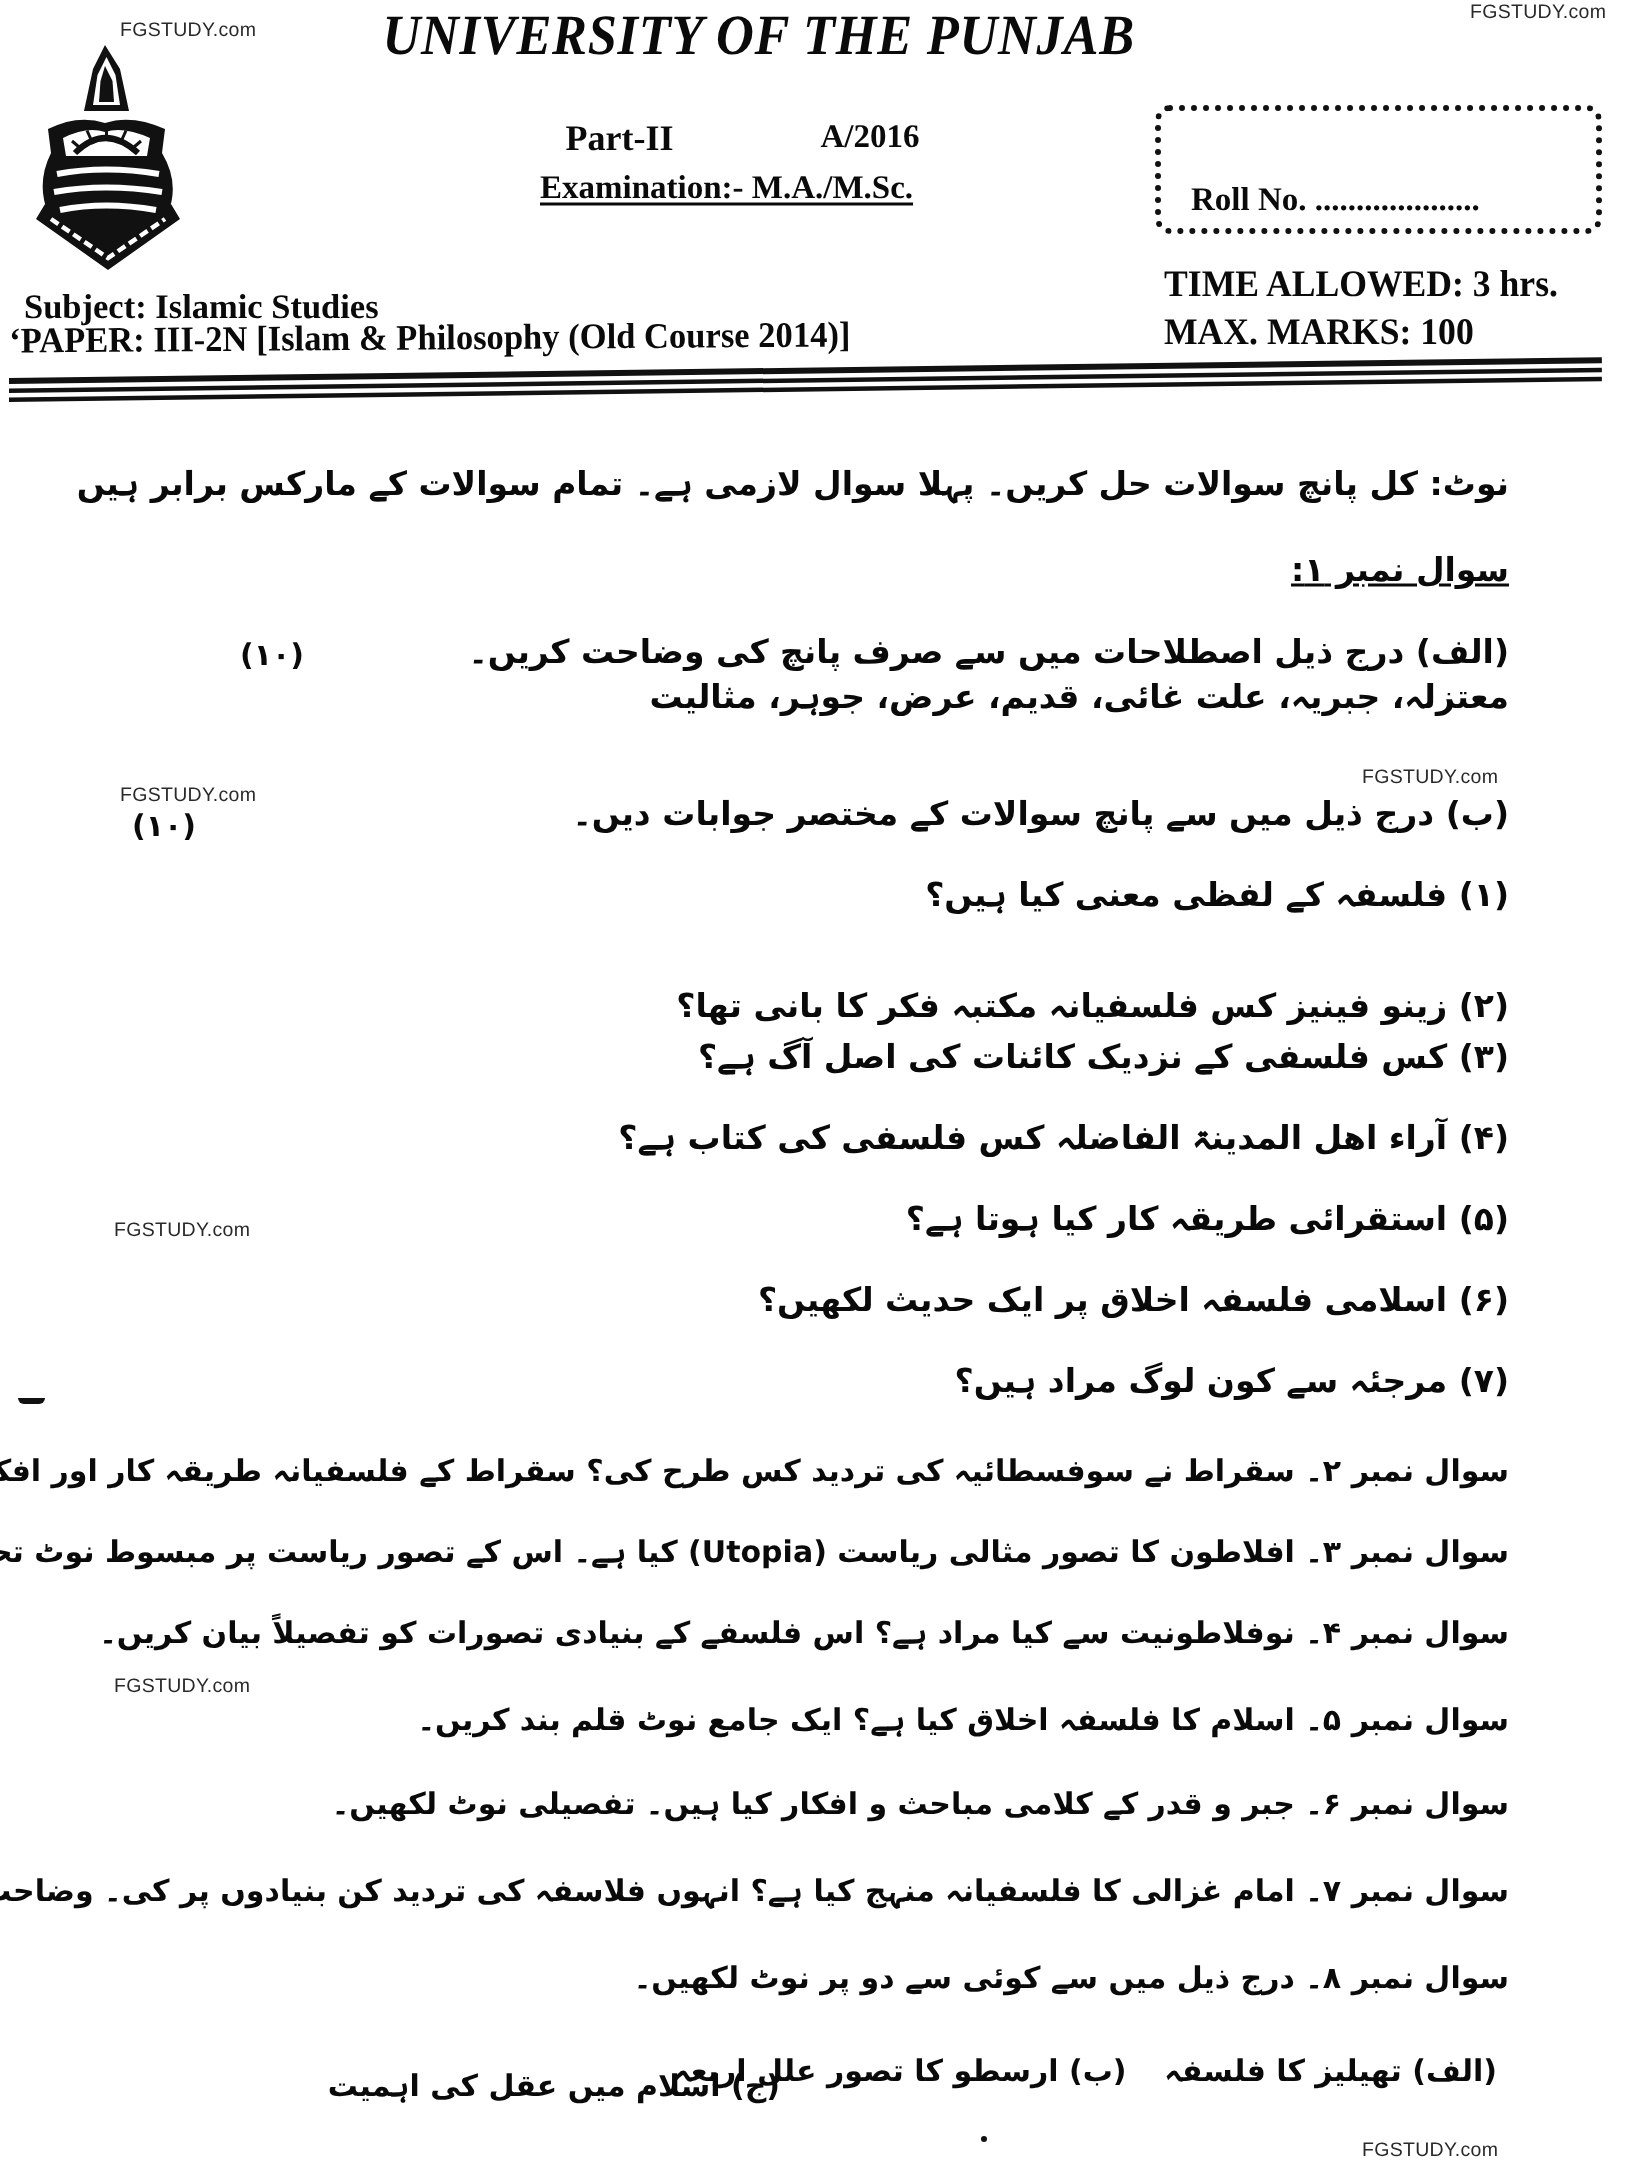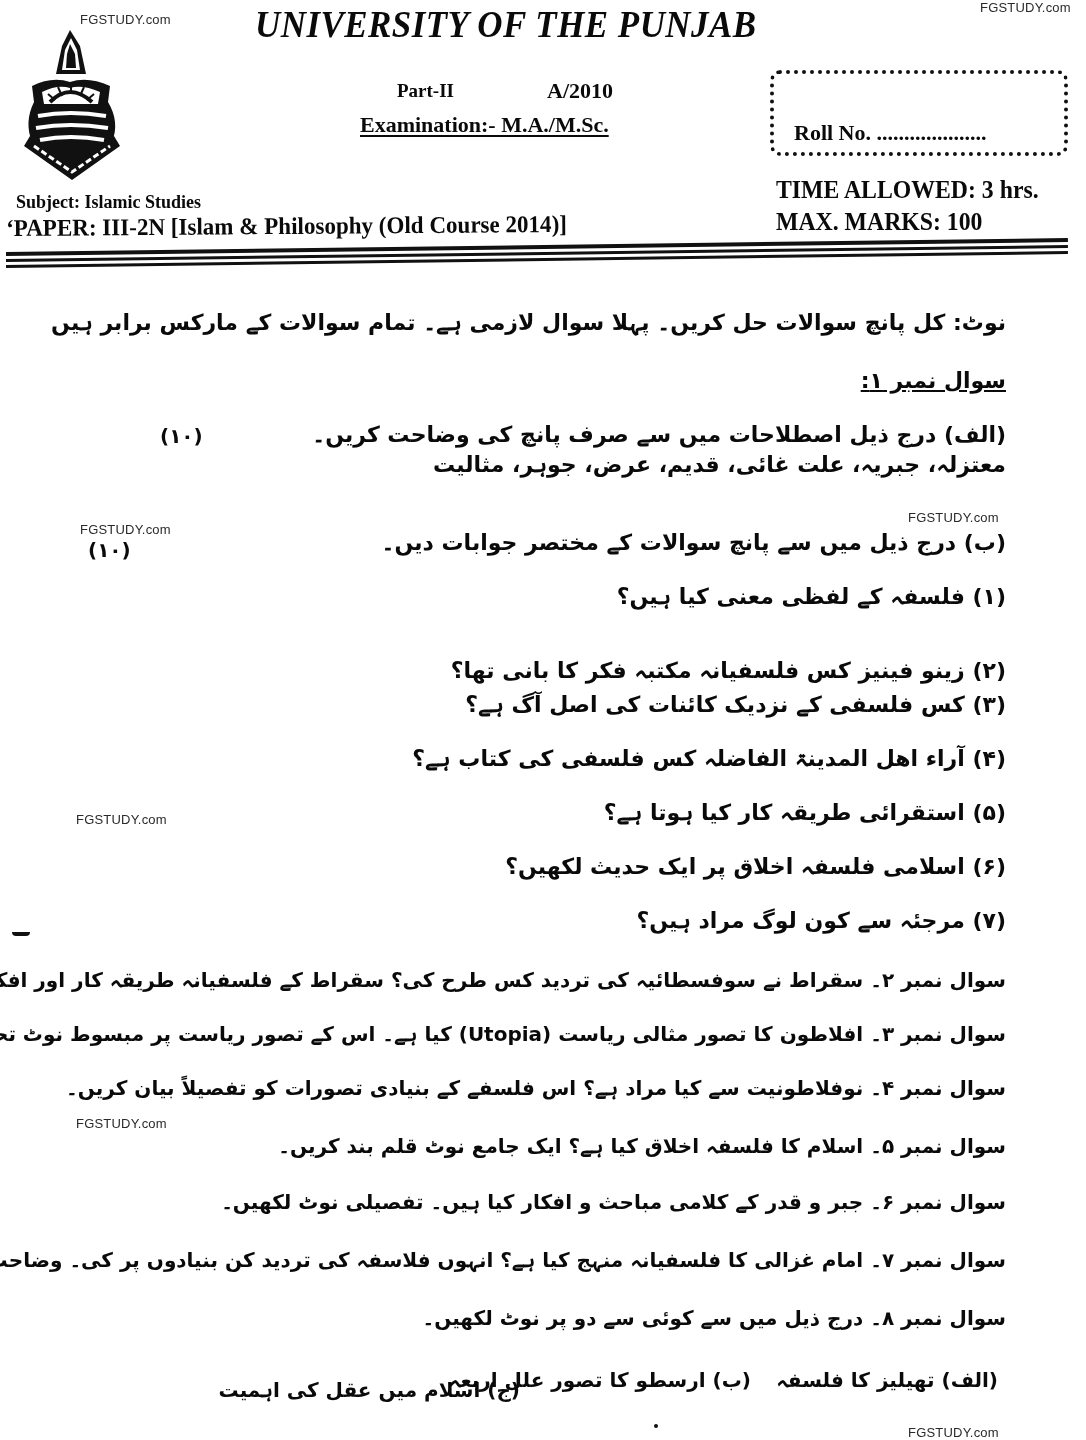--- a/index.html
+++ b/index.html
@@ -25,40 +25,40 @@
     white-space: nowrap;
     transform: scaleX(0.92);
     transform-origin: left top;
   }
 
   .hdr-b {
     font-family: "Liberation Serif", serif;
     font-weight: bold;
     white-space: nowrap;
   }
-  .part { left: 397px; top: 80px; font-size: 19px; }
+  .part { left: 377px; top: 80px; font-size: 24px; }
   .session { left: 547px; top: 78px; font-size: 22px; }
   .exam { left: 360px; top: 112px; font-size: 22px; text-decoration: underline; text-underline-offset: 3px; }
 
   .roll-box {
     left: 770px; top: 70px; width: 298px; height: 86px;
     border: 4px dotted #111;
     border-radius: 10px;
   }
   .roll-label {
     left: 20px; top: 46px;
     font-size: 22px;
     font-weight: bold;
     white-space: nowrap;
   }
 
   .time { left: 776px; top: 176px; font-size: 25px; transform: scaleX(0.95); transform-origin: left top; }
   .marks { left: 776px; top: 208px; font-size: 25px; transform: scaleX(0.95); transform-origin: left top; }
 
-  .subject { left: 16px; top: 192px; font-size: 18px; }
+  .subject { left: 16px; top: 192px; font-size: 23px; }
   .paper { left: 6px; top: 215px; font-size: 24px; transform: scaleX(0.96) rotate(-0.4deg); transform-origin: left top; }
 
   .rule {
     position: absolute;
     left: 6px; width: 1062px;
     background: #111;
     transform: rotate(-0.75deg);
     transform-origin: left center;
   }
   .rule1 { top: 252px; height: 4px; }
@@ -119,21 +119,21 @@
   </g>
   <path d="M16 94 Q48 88 84 94" stroke="#fff" stroke-width="4" fill="none"></path>
   <path d="M14 106 Q48 100 86 106" stroke="#fff" stroke-width="4" fill="none"></path>
   <path d="M18 118 Q48 112 82 118" stroke="#fff" stroke-width="4" fill="none"></path>
   <path d="M2 124 L50 158 L98 124 L92 114 L50 144 L8 114 Z" fill="#111"></path>
   <path d="M12 124 L50 150 L88 124" stroke="#fff" stroke-width="3" fill="none" stroke-dasharray="6 3"></path>
 </svg>
 
 <div class="abs uni-title">UNIVERSITY OF THE PUNJAB</div>
 <div class="abs hdr-b part">Part-II</div>
-<div class="abs hdr-b session">A/2010</div>
+<div class="abs hdr-b session">A/2016</div>
 <div class="abs hdr-b exam">Examination:- M.A./M.Sc.</div>
 
 <div class="abs roll-box">
   <div class="abs roll-label">Roll No. ....................</div>
 </div>
 
 <div class="abs hdr-b time">TIME ALLOWED: 3 hrs.</div>
 <div class="abs hdr-b marks">MAX. MARKS: 100</div>
 
 <div class="abs hdr-b subject">Subject: Islamic Studies</div>

